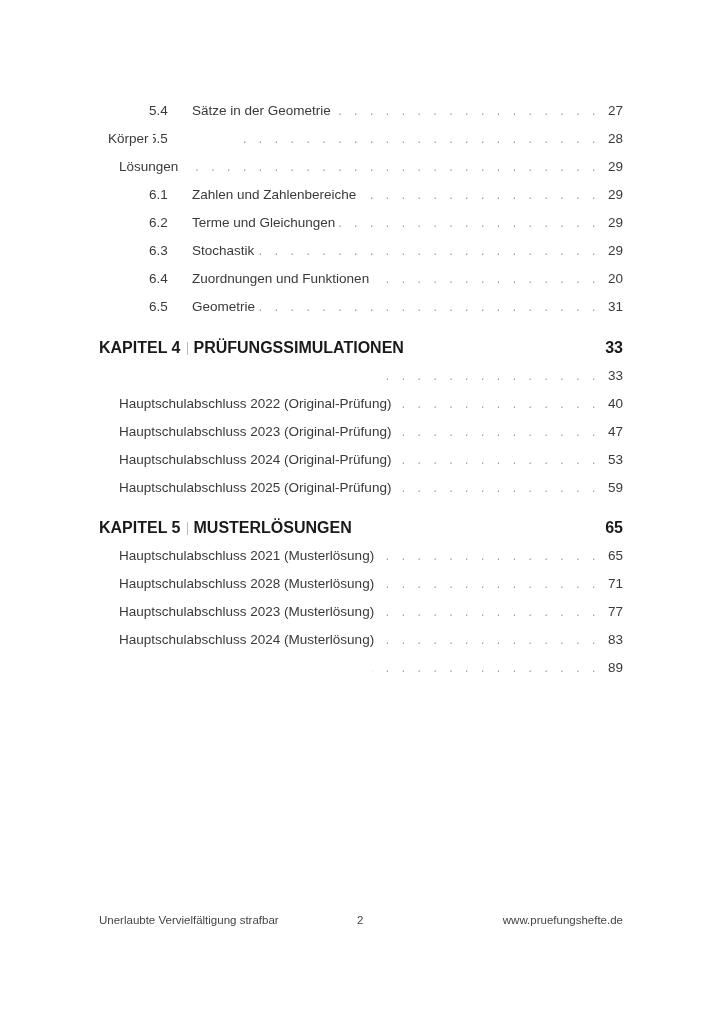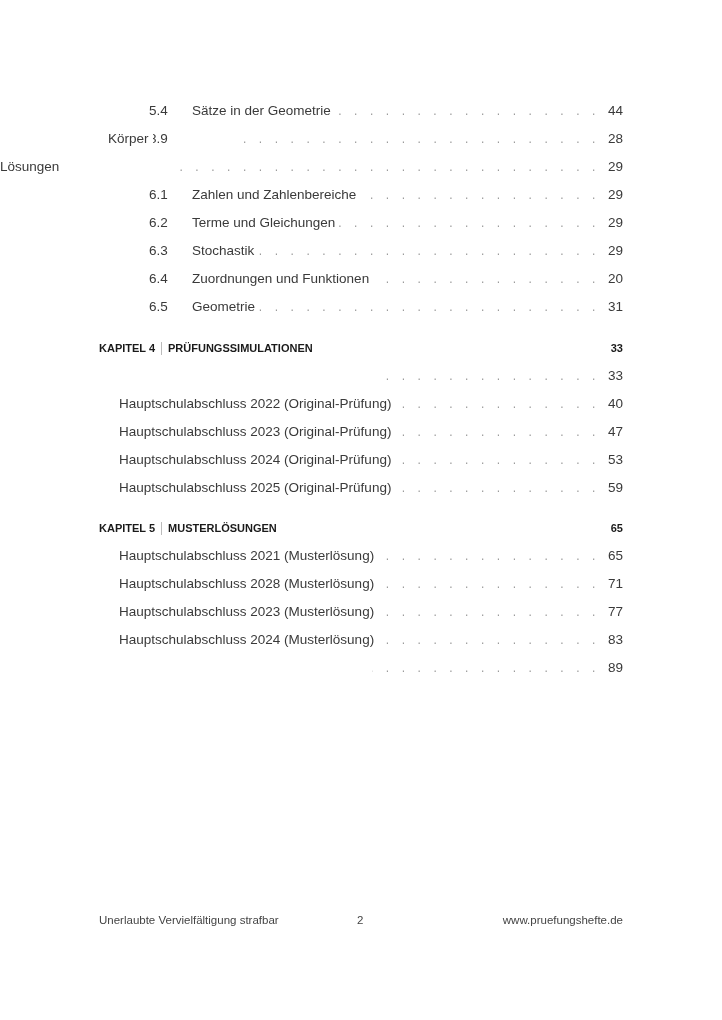--- a/index.html
+++ b/index.html
@@ -3,46 +3,46 @@
 <meta charset="utf-8">
 <style>
   html, body { margin:0; padding:0; background:#ffffff; }
   body { width:722px; height:1020px; position:relative; font-family:"Liberation Sans", sans-serif; color:#3a3a3a; overflow:hidden; }
   .toc { position:absolute; left:0; top:0; width:722px; }
   .row { position:absolute; left:0; width:722px; height:20px; font-size:13.5px; line-height:20px; display:flex; align-items:center; }
   .row .num { position:absolute; left:149px; }
   .row .label { background:#fff; padding-right:4px; position:relative; z-index:2; white-space:nowrap; }
   .row .dots { position:absolute; height:20px; right:122px; overflow:hidden; white-space:nowrap; color:#9a9a9a; letter-spacing:4.6px; font-size:12px; z-index:1; text-align:right; direction:rtl; }
   .row .page { position:absolute; right:99px; text-align:right; background:#fff; padding-left:4px; z-index:2; }
-  .chap { font-weight:bold; color:#1a1a1a; font-size:11px; }
+  .chap { font-weight:bold; color:#1a1a1a; font-size:16px; }
   .chap .sep { display:inline-block; width:1px; height:13px; background:#bbbbbb; margin:0 6px; vertical-align:-2px; }
   .footer { position:absolute; top:910px; left:0; width:722px; height:20px; font-size:11.5px; color:#444; line-height:20px; }
   .footer .l { position:absolute; left:99px; }
   .footer .c { position:absolute; left:357px; }
   .footer .r { position:absolute; right:99px; }
 </style>
 </head>
 <body>
 
 <div class="toc">
 
   <div class="row" style="top:101px">
     <span class="num">5.4</span>
     <span class="label" style="margin-left:192px">Sätze in der Geometrie</span>
     <span class="dots" style="left:320px">. . . . . . . . . . . . . . . . . . . . . . . . . . . . . . . . . . . . . . . .</span>
-    <span class="page">44</span>
+    <span class="page">27</span>
   </div>
   <div class="row" style="top:129px">
-    <span class="num">8.9</span>
+    <span class="num">5.5</span>
     <span class="label" style="margin-left:108px">Körper</span>
     <span class="dots" style="left:236px">. . . . . . . . . . . . . . . . . . . . . . . . . . . . . . . . . . . . . . . . . . . . . .</span>
     <span class="page">28</span>
   </div>
   <div class="row" style="top:157px">
-    <span class="label" style="">Lösungen</span>
+    <span class="label" style="margin-left:119px">Lösungen</span>
     <span class="dots" style="left:176px">. . . . . . . . . . . . . . . . . . . . . . . . . . . . . . . . . . . . . . . . . . . . . . . . . .</span>
     <span class="page">29</span>
   </div>
   <div class="row" style="top:185px">
     <span class="num">6.1</span>
     <span class="label" style="margin-left:192px">Zahlen und Zahlenbereiche</span>
     <span class="dots" style="left:350px">. . . . . . . . . . . . . . . . . . . . . . . . . . . . . . . . . .</span>
     <span class="page">29</span>
   </div>
   <div class="row" style="top:213px">

